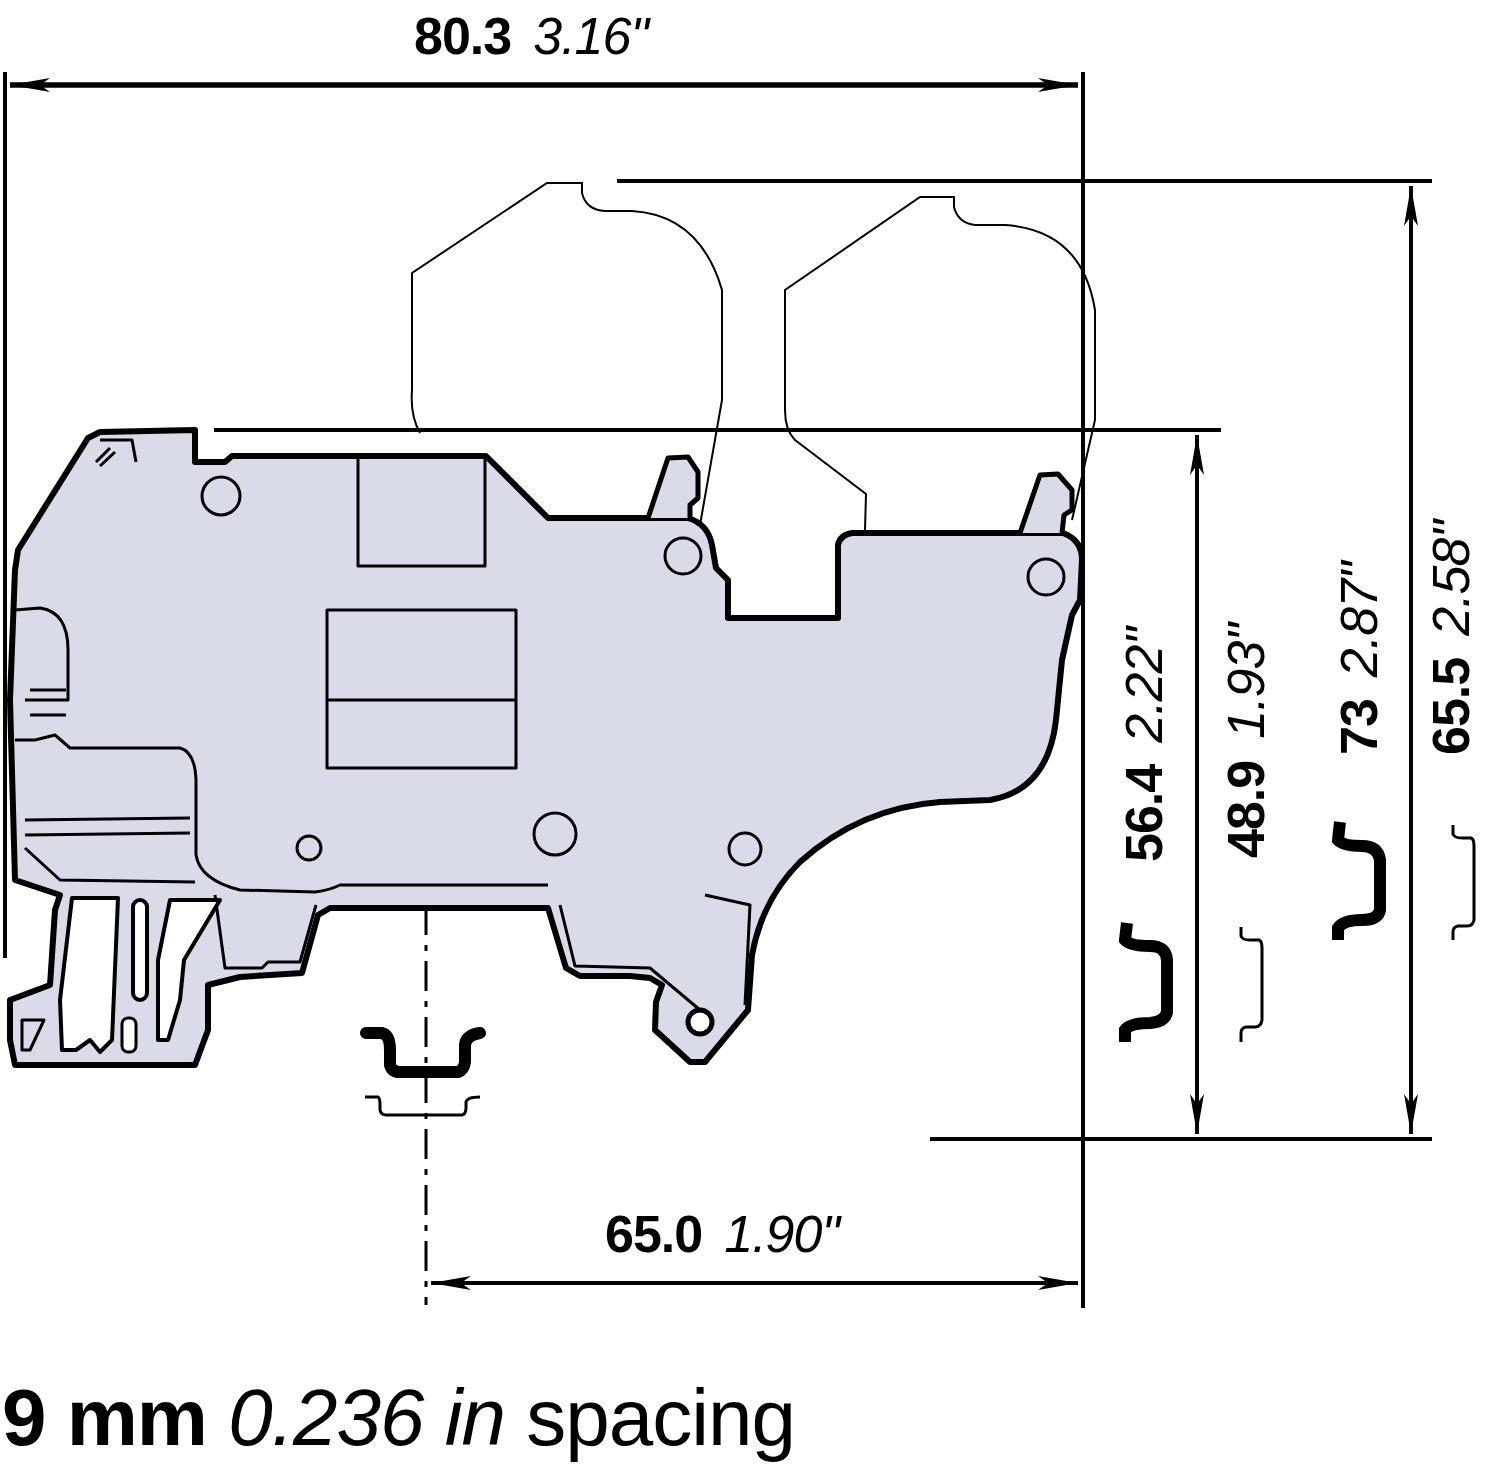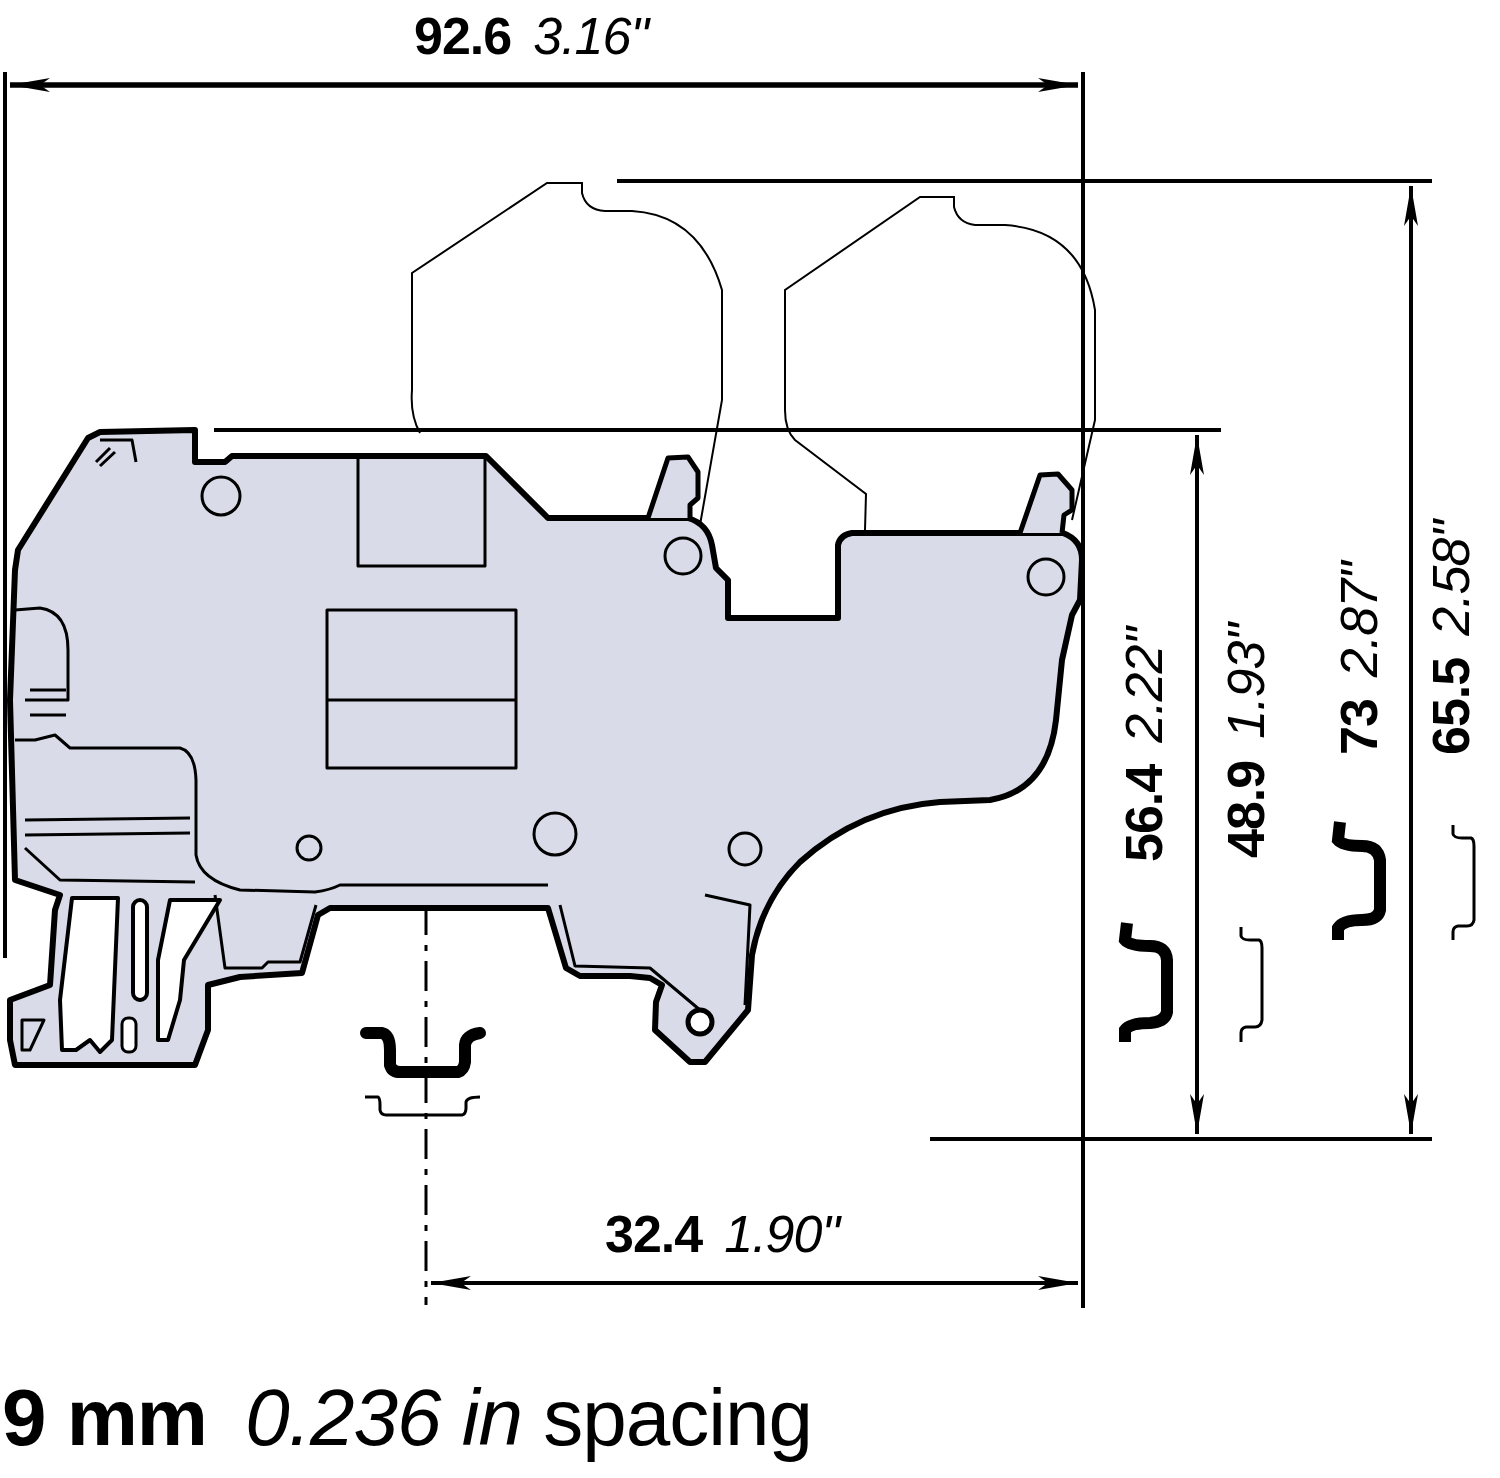--- a/index.html
+++ b/index.html
@@ -5,21 +5,21 @@
   html, body { margin:0; padding:0; background:#ffffff; }
   body { width:1500px; height:1478px; position:relative; overflow:hidden;
          font-family:"Liberation Sans", sans-serif; color:#000; }
   svg.drawing { position:absolute; left:0; top:0; }
   .dim { position:absolute; white-space:nowrap; font-size:52px; line-height:1; letter-spacing:-1px; }
   .dim b { font-weight:bold; }
   .dim i { font-style:italic; font-weight:normal; margin-left:22px; }
   .vert { transform-origin:0 0; transform:rotate(-90deg); }
   .caption { position:absolute; left:2px; top:1378px; font-size:80px; line-height:1; white-space:nowrap; letter-spacing:-1px; }
   .caption b { font-weight:bold; }
-  .caption i { font-style:italic; font-weight:normal;margin-left:17px; }
+  .caption i { font-style:italic; font-weight:normal; }
 </style>
 </head>
 <body>
 
 <svg class="drawing" width="1500" height="1478" viewBox="0 0 1500 1478">
   <defs>
     <marker id="arr" viewBox="0 0 40 14" refX="40" refY="7" markerWidth="40" markerHeight="14" markerUnits="userSpaceOnUse" orient="auto">
       <path d="M0,0 L40,7 L0,14 L10,7 Z" fill="#000"></path>
     </marker>
   </defs>
@@ -106,25 +106,25 @@
   </g>
   <g fill="none" stroke="#000" stroke-width="12">
     <path d="M1340,822 L1338,840 Q1343,846 1362,846 Q1378,846 1380,860 L1380,910 Q1378,920 1362,920 Q1343,920 1338,928 L1338,940"></path>
   </g>
   <g fill="none" stroke="#000" stroke-width="3">
     <path d="M1453,825 L1453,834 Q1454,838 1462,838 L1471,838 Q1474,839 1474,846 L1474,920 Q1473,926 1467,926 L1458,926 Q1453,927 1453,932 L1453,940"></path>
   </g>
 </svg>
 
 <div class="dim" style="left:414px; top:10px;">
-  <b>92.6</b><i>3.16"</i>
+  <b>80.3</b><i>3.16"</i>
 </div>
 
 <div class="dim" style="left:605px; top:1208px;">
-  <b>32.4</b><i>1.90"</i>
+  <b>65.0</b><i>1.90"</i>
 </div>
 
 <div class="dim vert" style="left:1118px; top:862px;">
   <b>56.4</b><i>2.22"</i>
 </div>
 
 <div class="dim vert" style="left:1220px; top:858px;">
   <b>48.9</b><i>1.93"</i>
 </div>
 

